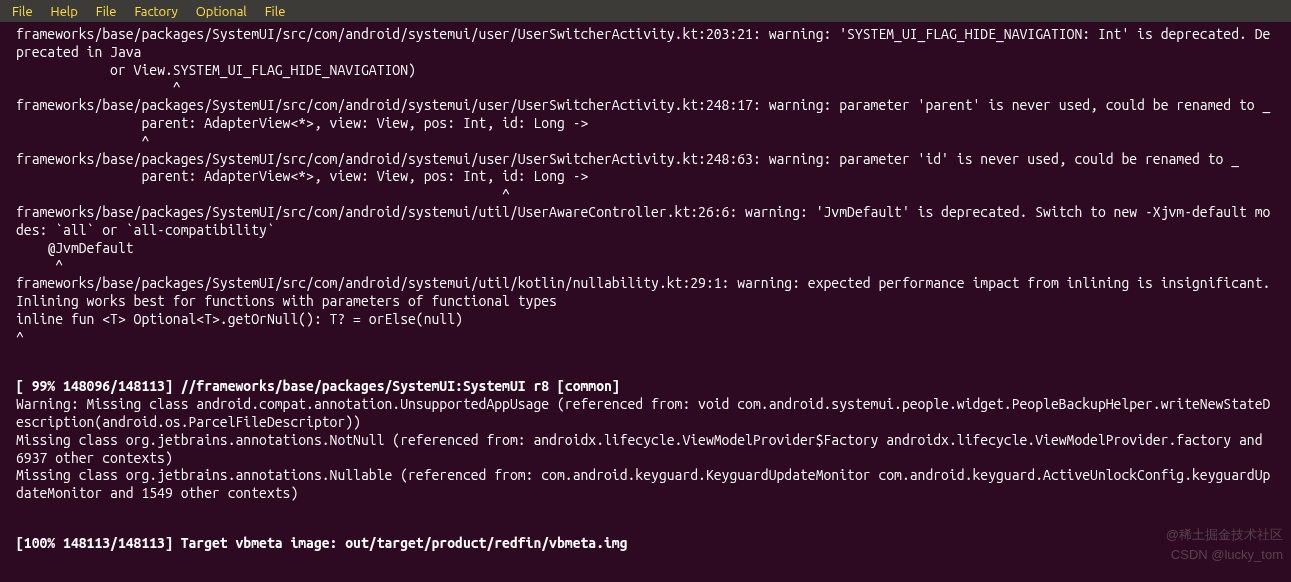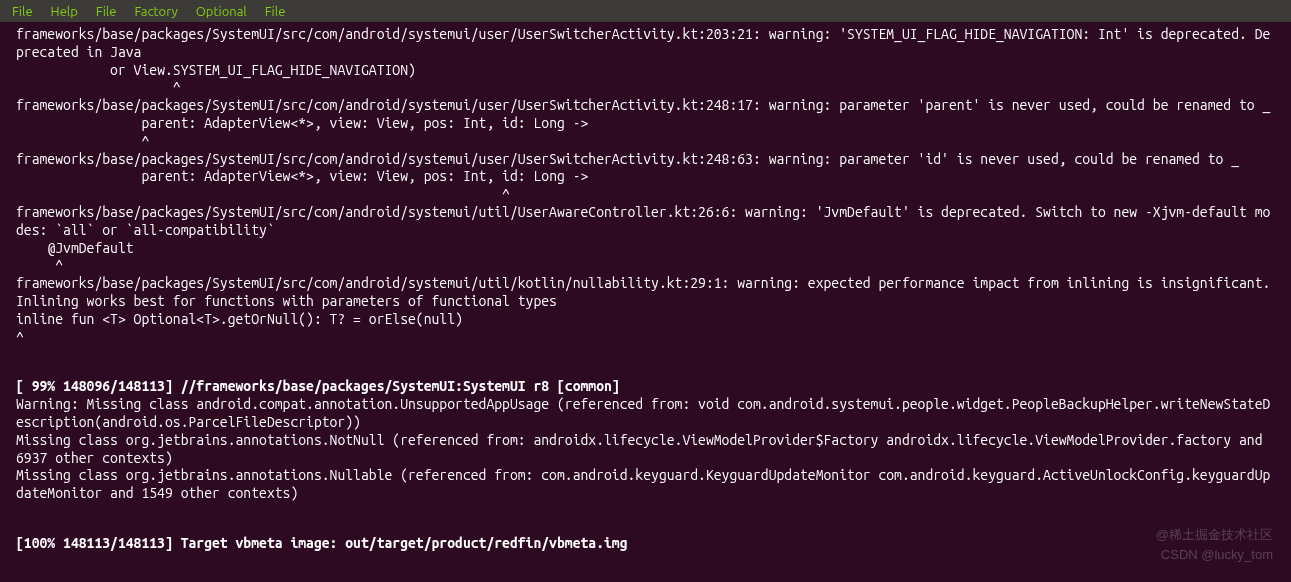--- a/index.html
+++ b/index.html
@@ -15,39 +15,39 @@
     }
     .menubar {
       background: #3c3b37;
       height: 22px;
       display: flex;
       align-items: center;
       padding: 0 4px;
       gap: 2px;
       font-family: 'Ubuntu', sans-serif;
       font-size: 13px;
-      color: #84cc16;
+      color: #fde047;
     }
     .menubar-item {
       padding: 2px 8px;
       cursor: pointer;
     }
     .terminal {
       padding: 4px 16px;
       white-space: pre-wrap;
       word-break: break-all;
       line-height: 17.8px;
       letter-spacing: 0px;
     }
     .line { display: block; }
     .bold { font-weight: bold; margin-top: 32px; }
     .green { color: #86efac; }
     .watermark {
       position: absolute;
-      right: 18px;
+      right: 8px;
       bottom: 18px;
       color: rgba(170,170,170,0.35);
       font-family: sans-serif;
       font-size: 13px;
       text-align: right;
       line-height: 1.5;
       pointer-events: none;
     }
   </style>
 </head>

